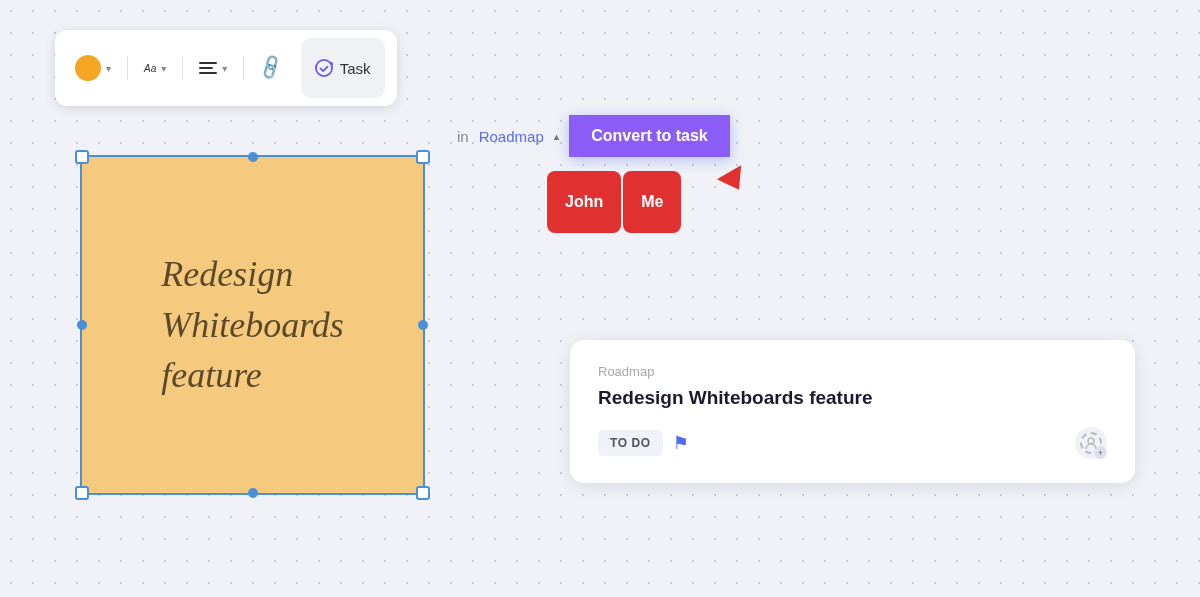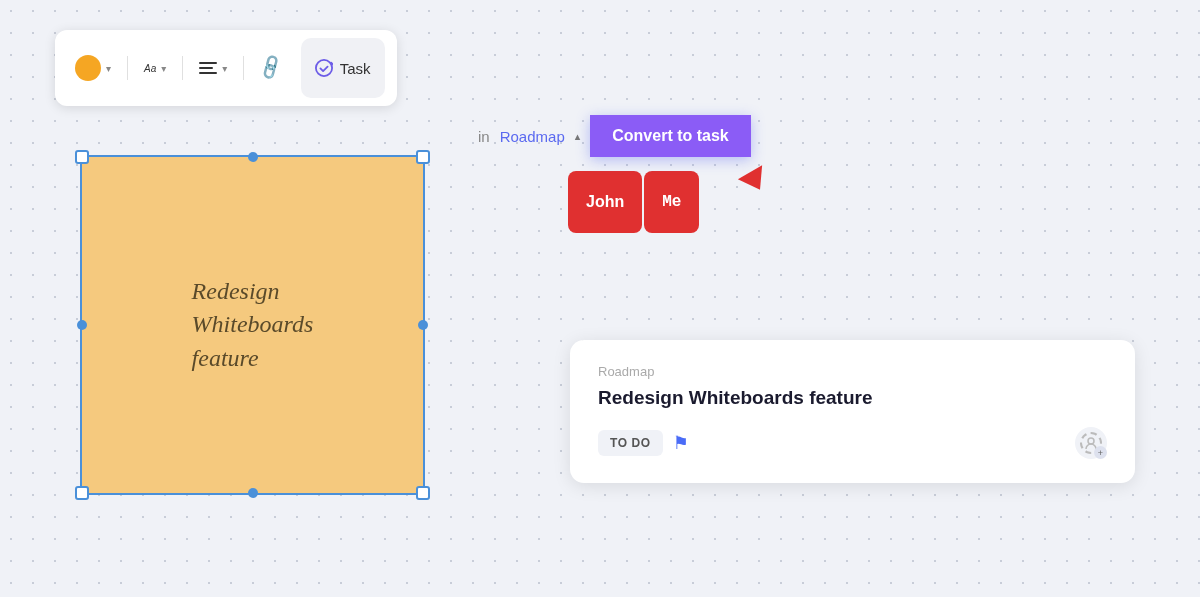--- a/index.html
+++ b/index.html
@@ -115,21 +115,21 @@
       background: #f5c97e;
       border-radius: 8px;
       border: 2.5px solid #4a90d9;
       display: flex;
       align-items: center;
       justify-content: center;
       padding: 30px;
     }
 
     .sticky-note-text {
-      font-size: 24px;
+      font-size: 36px;
       color: #5a4a2a;
       font-family: 'Georgia', cursive;
       line-height: 1.4;
       font-style: italic;
     }
 
     
     .handle {
       position: absolute;
       width: 14px;
@@ -152,21 +152,21 @@
     }
     .mid-handle.top { top: -5px; left: calc(50% - 5px); }
     .mid-handle.bottom { bottom: -5px; left: calc(50% - 5px); }
     .mid-handle.left { left: -5px; top: calc(50% - 5px); }
     .mid-handle.right { right: -5px; top: calc(50% - 5px); }
 
     
     .popup-area {
       position: absolute;
       top: 115px;
-      left: 478px;
+      left: 457px;
     }
 
     
     .in-roadmap-row {
       display: flex;
       align-items: center;
       gap: 10px;
       margin-bottom: 14px;
     }
 
@@ -230,21 +230,20 @@
     }
 
     .badge-john {
       background: #e03030;
       color: white;
     }
 
     .badge-me {
       background: #e03030;
       color: white;
-      font-family: Liberation Mono, monospace;
     }
 
     
     .task-card {
       position: absolute;
       top: 340px;
       left: 570px;
       width: 565px;
       background: white;
       border-radius: 14px;

